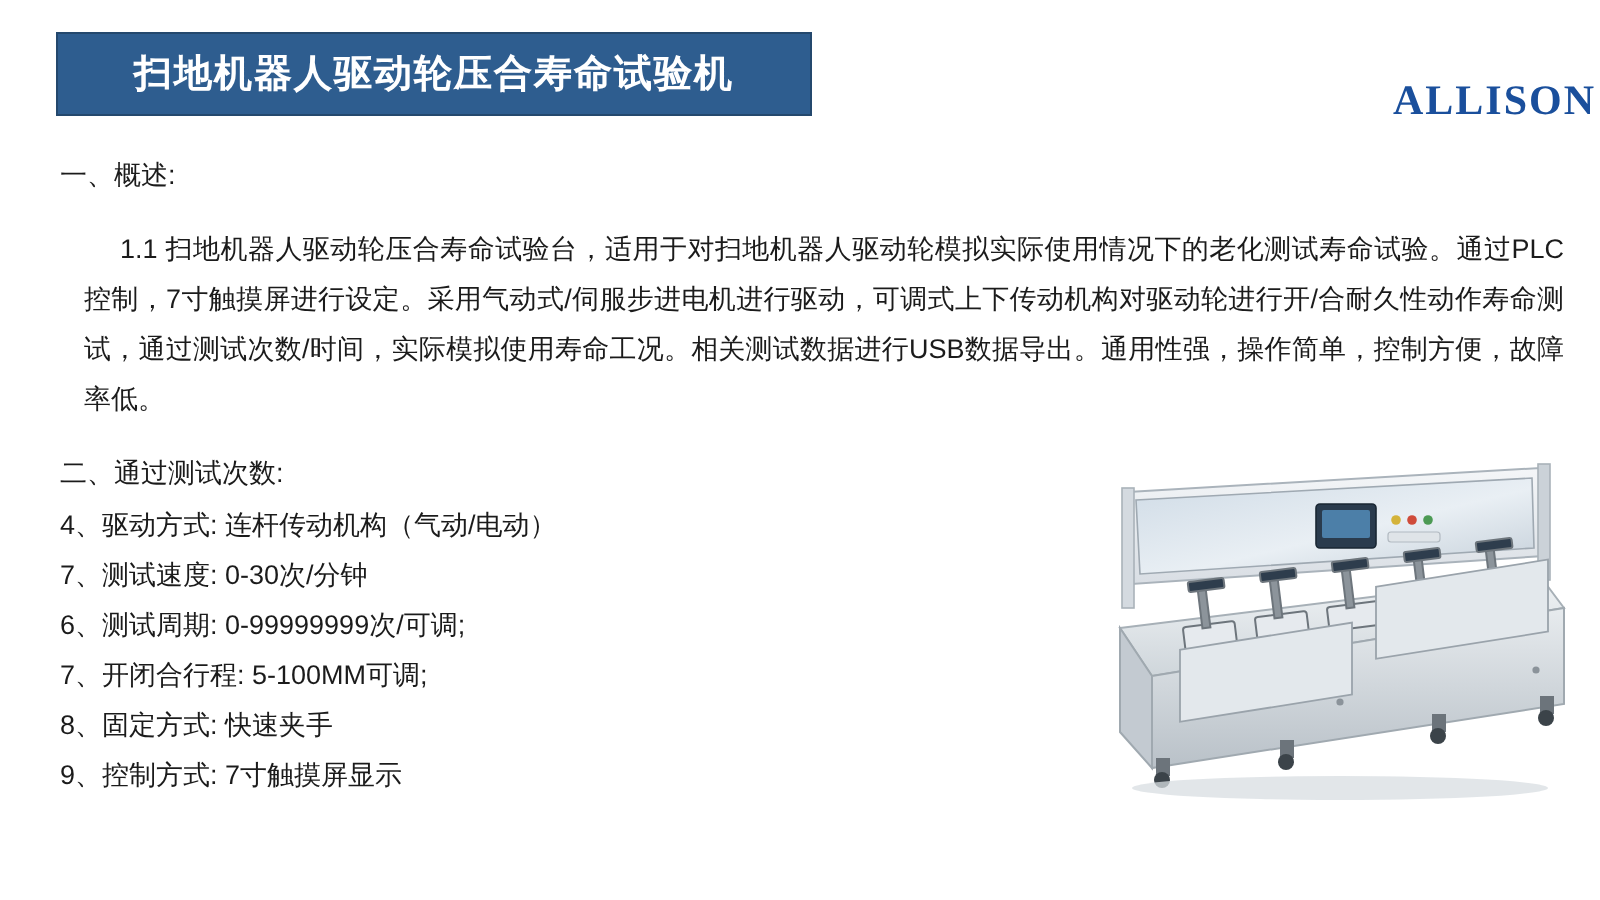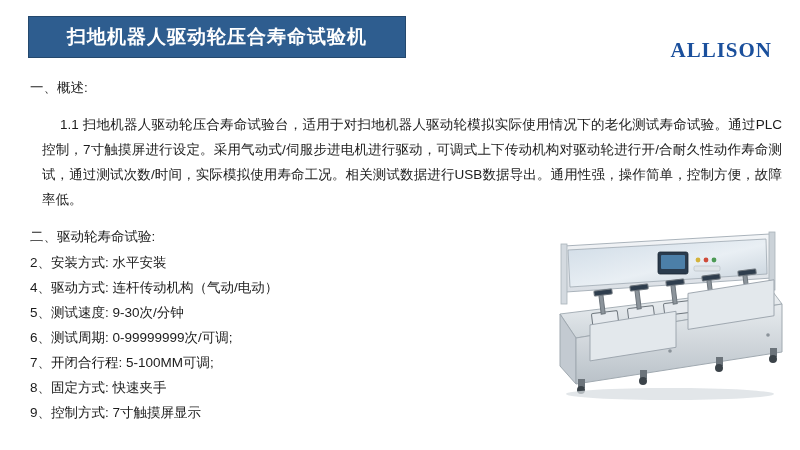--- a/index.html
+++ b/index.html
@@ -39,21 +39,21 @@
     color: #ffffff;
     font-size: 19px;
     letter-spacing: 1px;
     font-weight: bold;
     white-space: nowrap;
   }
 
   
   .logo {
     position: absolute;
-    right: 28px;
+    right: 2px;
     top: 38px;
     display: flex;
     align-items: center;
     gap: 6px;
   }
   .logo .logo-en {
     color: #1a4f9c;
     font-size: 21px;
     font-weight: bold;
     letter-spacing: 1px;
@@ -126,26 +126,25 @@
   <div class="logo">
     <span class="logo-en">ALLISON</span>
   </div>
 
   <div class="content">
 
     <div class="heading">一、概述:</div>
 
     <div class="para"><span class="indent"></span><span>1.1  扫地机器人驱动轮压合寿命试验台，适用于对扫地机器人驱动轮模拟实际使用情况下的老化测试寿命试验。通过PLC控制，7寸触摸屏进行设定。采用气动式/伺服步进电机进行驱动，可调式上下传动机构对驱动轮进行开/合耐久性动作寿命测试，通过测试次数/时间，实际模拟使用寿命工况。相关测试数据进行USB数据导出。通用性强，操作简单，控制方便，故障率低。</span></div>
 
-    <div class="heading">二、驱动轮寿命试验:</div>
+    <div class="heading">二、通过测试次数:</div>
 
     <ul class="spec-list">
-      <li>2、安装方式: 水平安装</li>
       <li>4、驱动方式: 连杆传动机构（气动/电动）</li>
-      <li>5、测试速度: 9-30次/分钟</li>
+      <li>7、测试速度: 0-30次/分钟</li>
       <li>6、测试周期: 0-99999999次/可调;</li>
       <li>7、开闭合行程: 5-100MM可调;</li>
       <li>8、固定方式: 快速夹手</li>
       <li>9、控制方式: 7寸触摸屏显示</li>
     </ul>
 
   </div>
 
   <div class="photo">
     <svg width="266" height="186" viewBox="0 0 266 186" xmlns="http://www.w3.org/2000/svg">

